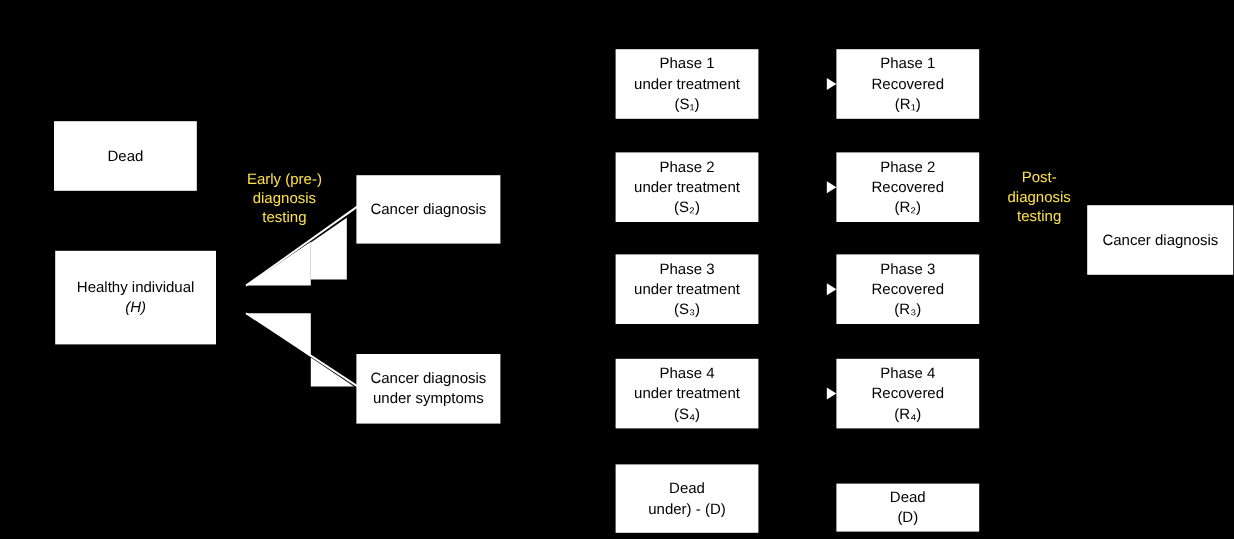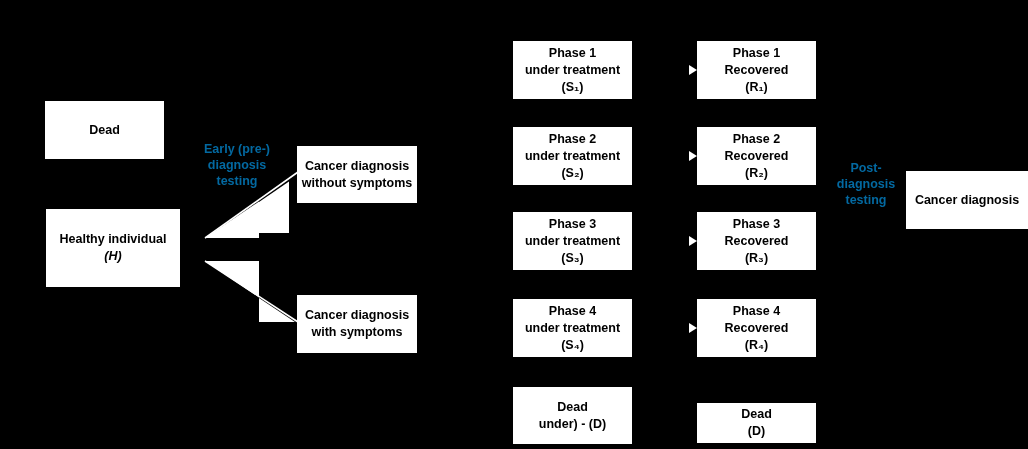--- a/index.html
+++ b/index.html
@@ -1,23 +1,23 @@
 <!DOCTYPE html>
 <html><head>
 <meta charset="utf-8">
 <style>
   html,body{margin:0;padding:0;background:#000;}
   #canvas{position:relative;width:1028px;height:449px;background:#000000;overflow:hidden;
           font-family:"Liberation Sans","DejaVu Sans",sans-serif;}
   .box{position:absolute;background:#ffffff;color:#000000;display:flex;flex-direction:column;
        align-items:center;justify-content:center;text-align:center;
-       font-weight:700;font-size:12.5px;line-height:17px;}
+       font-weight:400;font-size:12.5px;line-height:17px;}
   .box span{display:block;white-space:nowrap;}
   .italic{font-style:italic;}
-  .lbl{position:absolute;color:#0369a1;font-weight:700;font-size:12.5px;line-height:16px;
+  .lbl{position:absolute;color:#fde047;font-weight:400;font-size:12.5px;line-height:16px;
        text-align:center;width:86px;}
   .lbl span{display:block;}
   svg.overlay{position:absolute;left:0;top:0;width:1028px;height:449px;}
 </style>
 </head>
 <body>
 
 <div id="canvas">
 
   <svg class="overlay" viewBox="0 0 1028 449">
@@ -40,26 +40,25 @@
     <span>Dead</span>
   </div>
 
   <div class="box" style="left:46px;top:209px;width:134px;height:78px;">
     <span>Healthy individual</span>
     <span class="italic">(H)</span>
   </div>
 
   <div class="box" style="left:297px;top:146px;width:120px;height:57px;">
     <span>Cancer diagnosis</span>
-    <span>without symptoms</span>
   </div>
 
   <div class="box" style="left:297px;top:295px;width:120px;height:58px;">
     <span>Cancer diagnosis</span>
-    <span>with symptoms</span>
+    <span>under symptoms</span>
   </div>
 
   <div class="box" style="left:513px;top:41px;width:119px;height:58px;">
     <span>Phase 1</span>
     <span>under treatment</span>
     <span>(S₁)</span>
   </div>
 
   <div class="box" style="left:513px;top:127px;width:119px;height:58px;">
     <span>Phase 2</span>
@@ -116,19 +115,19 @@
   <div class="box" style="left:906px;top:171px;width:122px;height:58px;">
     <span>Cancer diagnosis</span>
   </div>
 
   <div class="lbl" style="left:194px;top:141px;">
     <span>Early (pre-)</span>
     <span>diagnosis</span>
     <span>testing</span>
   </div>
 
-  <div class="lbl" style="left:823px;top:160px;">
+  <div class="lbl" style="left:823px;top:140px;">
     <span>Post-</span>
     <span>diagnosis</span>
     <span>testing</span>
   </div>
 
 </div>
 
 </body></html>

